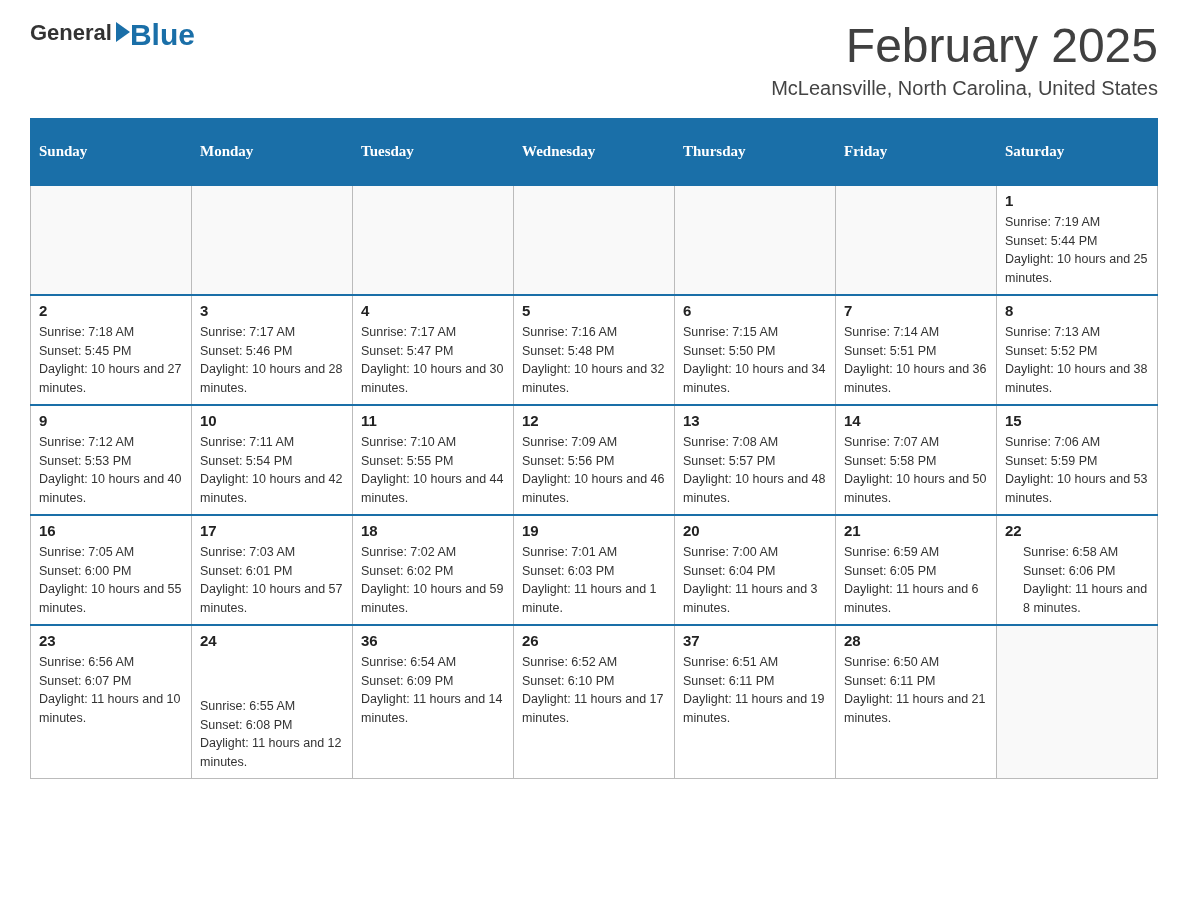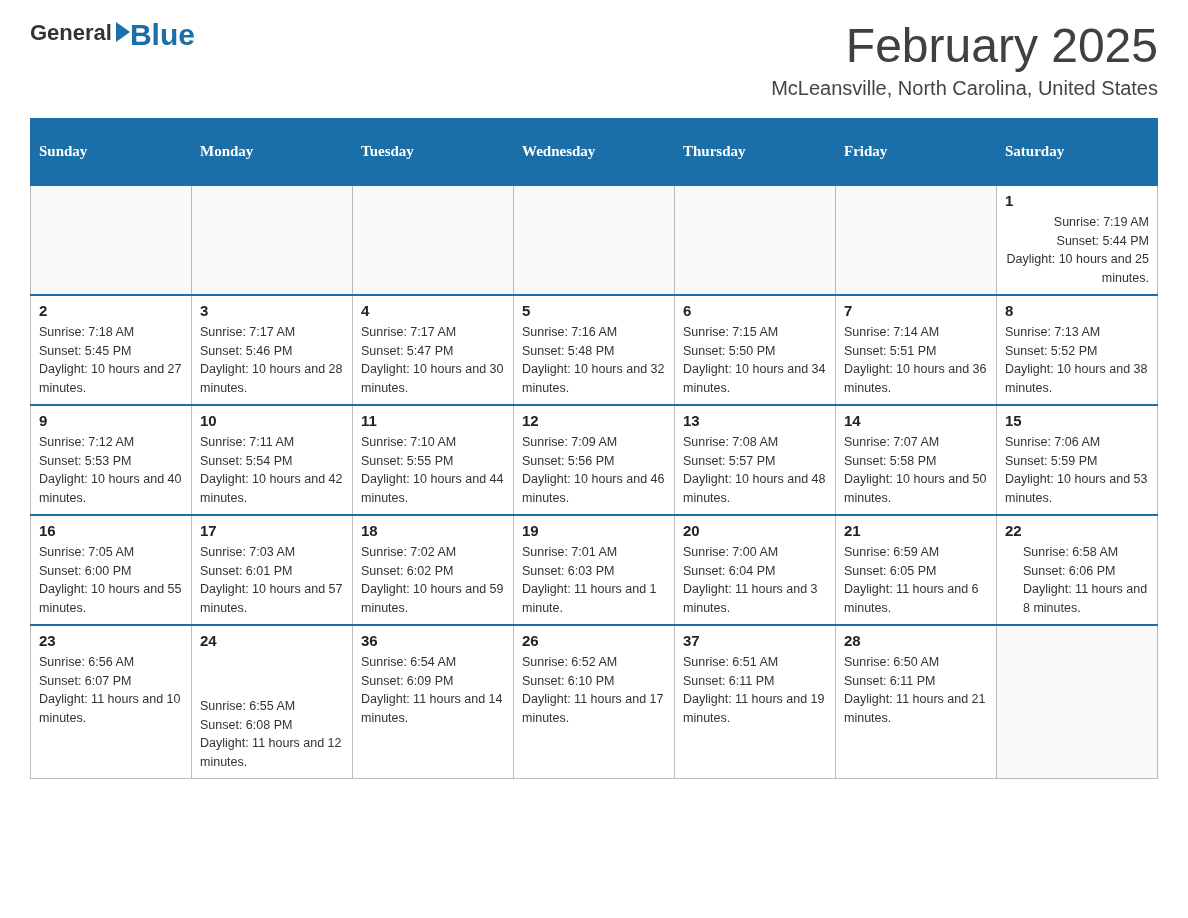--- a/index.html
+++ b/index.html
@@ -138,21 +138,21 @@
   <tbody id="calendar-body">
   <tr>
         <td class="empty"></td>
         <td class="empty"></td>
         <td class="empty"></td>
         <td class="empty"></td>
         <td class="empty"></td>
         <td class="empty"></td>
         <td>
           <span class="day-num">1</span>
-          <div class="day-info" style="white-space: pre-line; text-align: right;">Sunrise: 7:19 AM
+          <div class="day-info" style="white-space: pre-line;">Sunrise: 7:19 AM
 Sunset: 5:44 PM
 Daylight: 10 hours and 25 minutes.</div>
         </td>
       </tr>
       <tr>
         <td>
           <span class="day-num">2</span>
           <div class="day-info" style="white-space: pre-line;">Sunrise: 7:18 AM
 Sunset: 5:45 PM
 Daylight: 10 hours and 27 minutes.</div>

